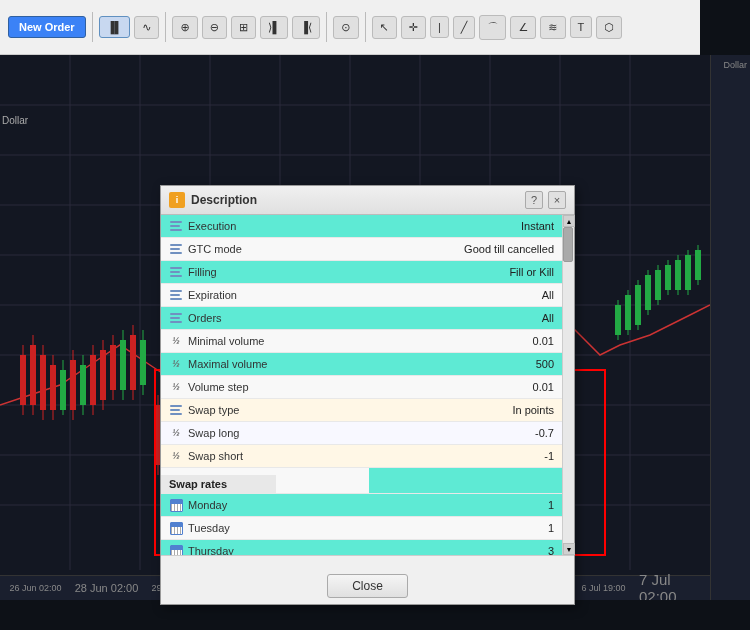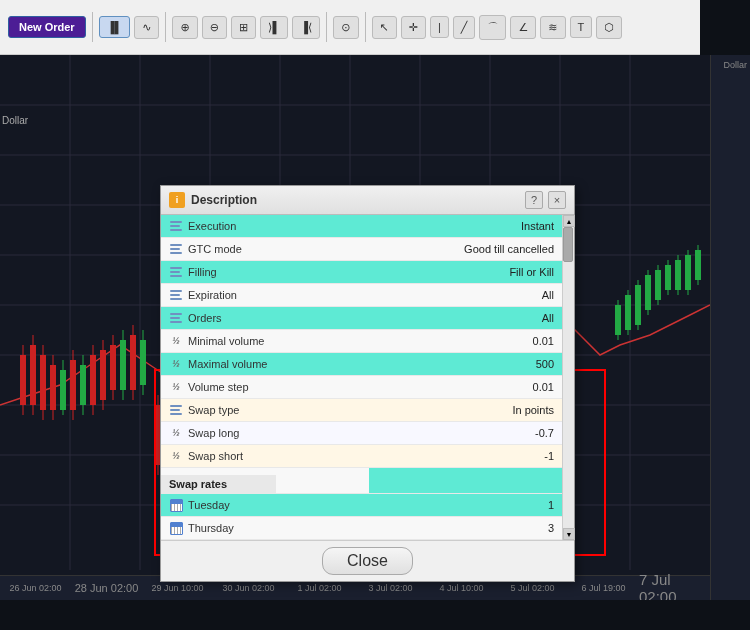--- a/index.html
+++ b/index.html
@@ -51,21 +51,21 @@
       background: #c8d8f0;
       border-color: #6090c0;
     }
     .toolbar-separator {
       width: 1px;
       height: 30px;
       background: #bbb;
       margin: 0 2px;
     }
     .new-order-btn {
-      background: #4c1d95;
+      background: #3b82f6;
       color: white;
       border: 1px solid #3060a0;
       border-radius: 3px;
       padding: 4px 10px;
       font-size: 11px;
       cursor: pointer;
       font-weight: bold;
     }
 
     
@@ -251,25 +251,26 @@
     .dialog-footer {
       background: #f0f0f0;
       border-top: 1px solid #ccc;
       padding: 6px;
       display: flex;
       justify-content: center;
     }
     .close-btn {
       background: linear-gradient(to bottom, #f5f5f5, #e0e0e0);
       border: 1px solid #aaa;
-      border-radius: 11px;
+      border-radius: 3px;
       padding: 4px 24px;
-      font-size: 16px;
+      font-size: 12px;
       color: #333;
       cursor: pointer;
+      margin-top: 12px;
     }
 
     
     .currency-label {
       position: absolute;
       top: 60px;
       left: 2px;
       color: #aaa;
       font-size: 10px;
       z-index: 3;
@@ -577,20 +578,32 @@
               </span>
               <span>Swap short</span>
             </td>
             <td>-1</td>
           </tr>
 
           <tr class="section-header">
             <td colspan="2">Swap rates</td>
           </tr>
 
+          <tr>
+            <td>
+              <span class="row-icon">
+                <div class="icon-calendar">
+                    <div class="cal-top"></div>
+                    <div class="cal-grid"></div>
+                  </div>
+              </span>
+              <span>Monday</span>
+            </td>
+            <td>1</td>
+          </tr>
 
           <tr>
             <td>
               <span class="row-icon">
                 <div class="icon-calendar">
                     <div class="cal-top"></div>
                     <div class="cal-grid"></div>
                   </div>
               </span>
               <span>Tuesday</span>

